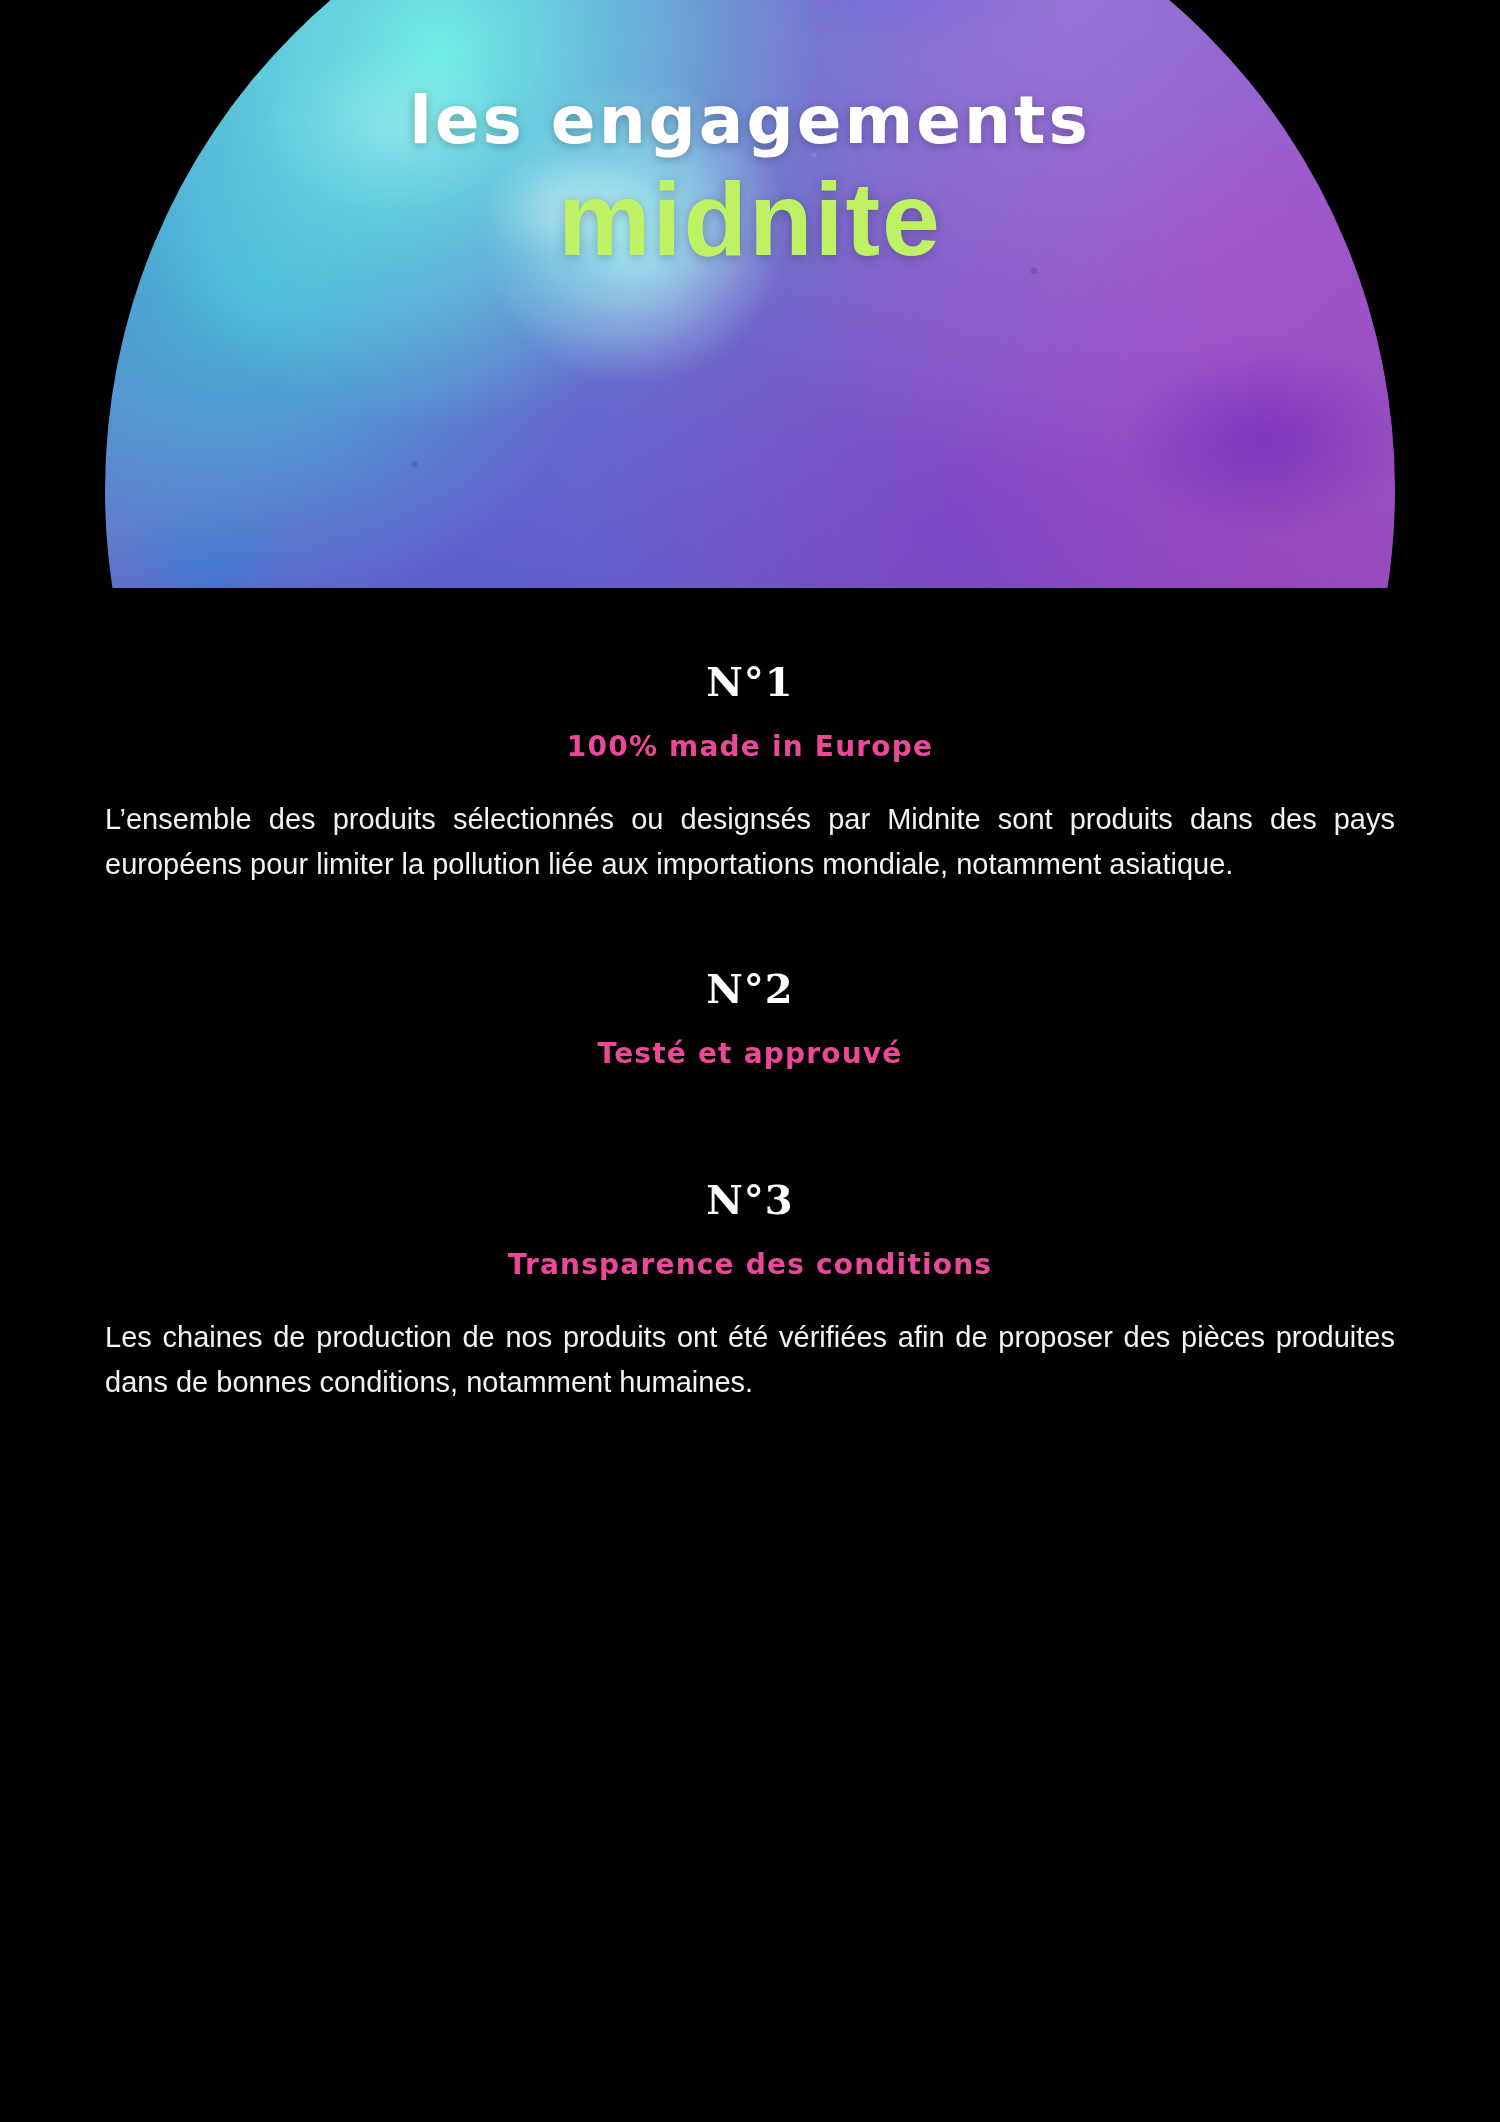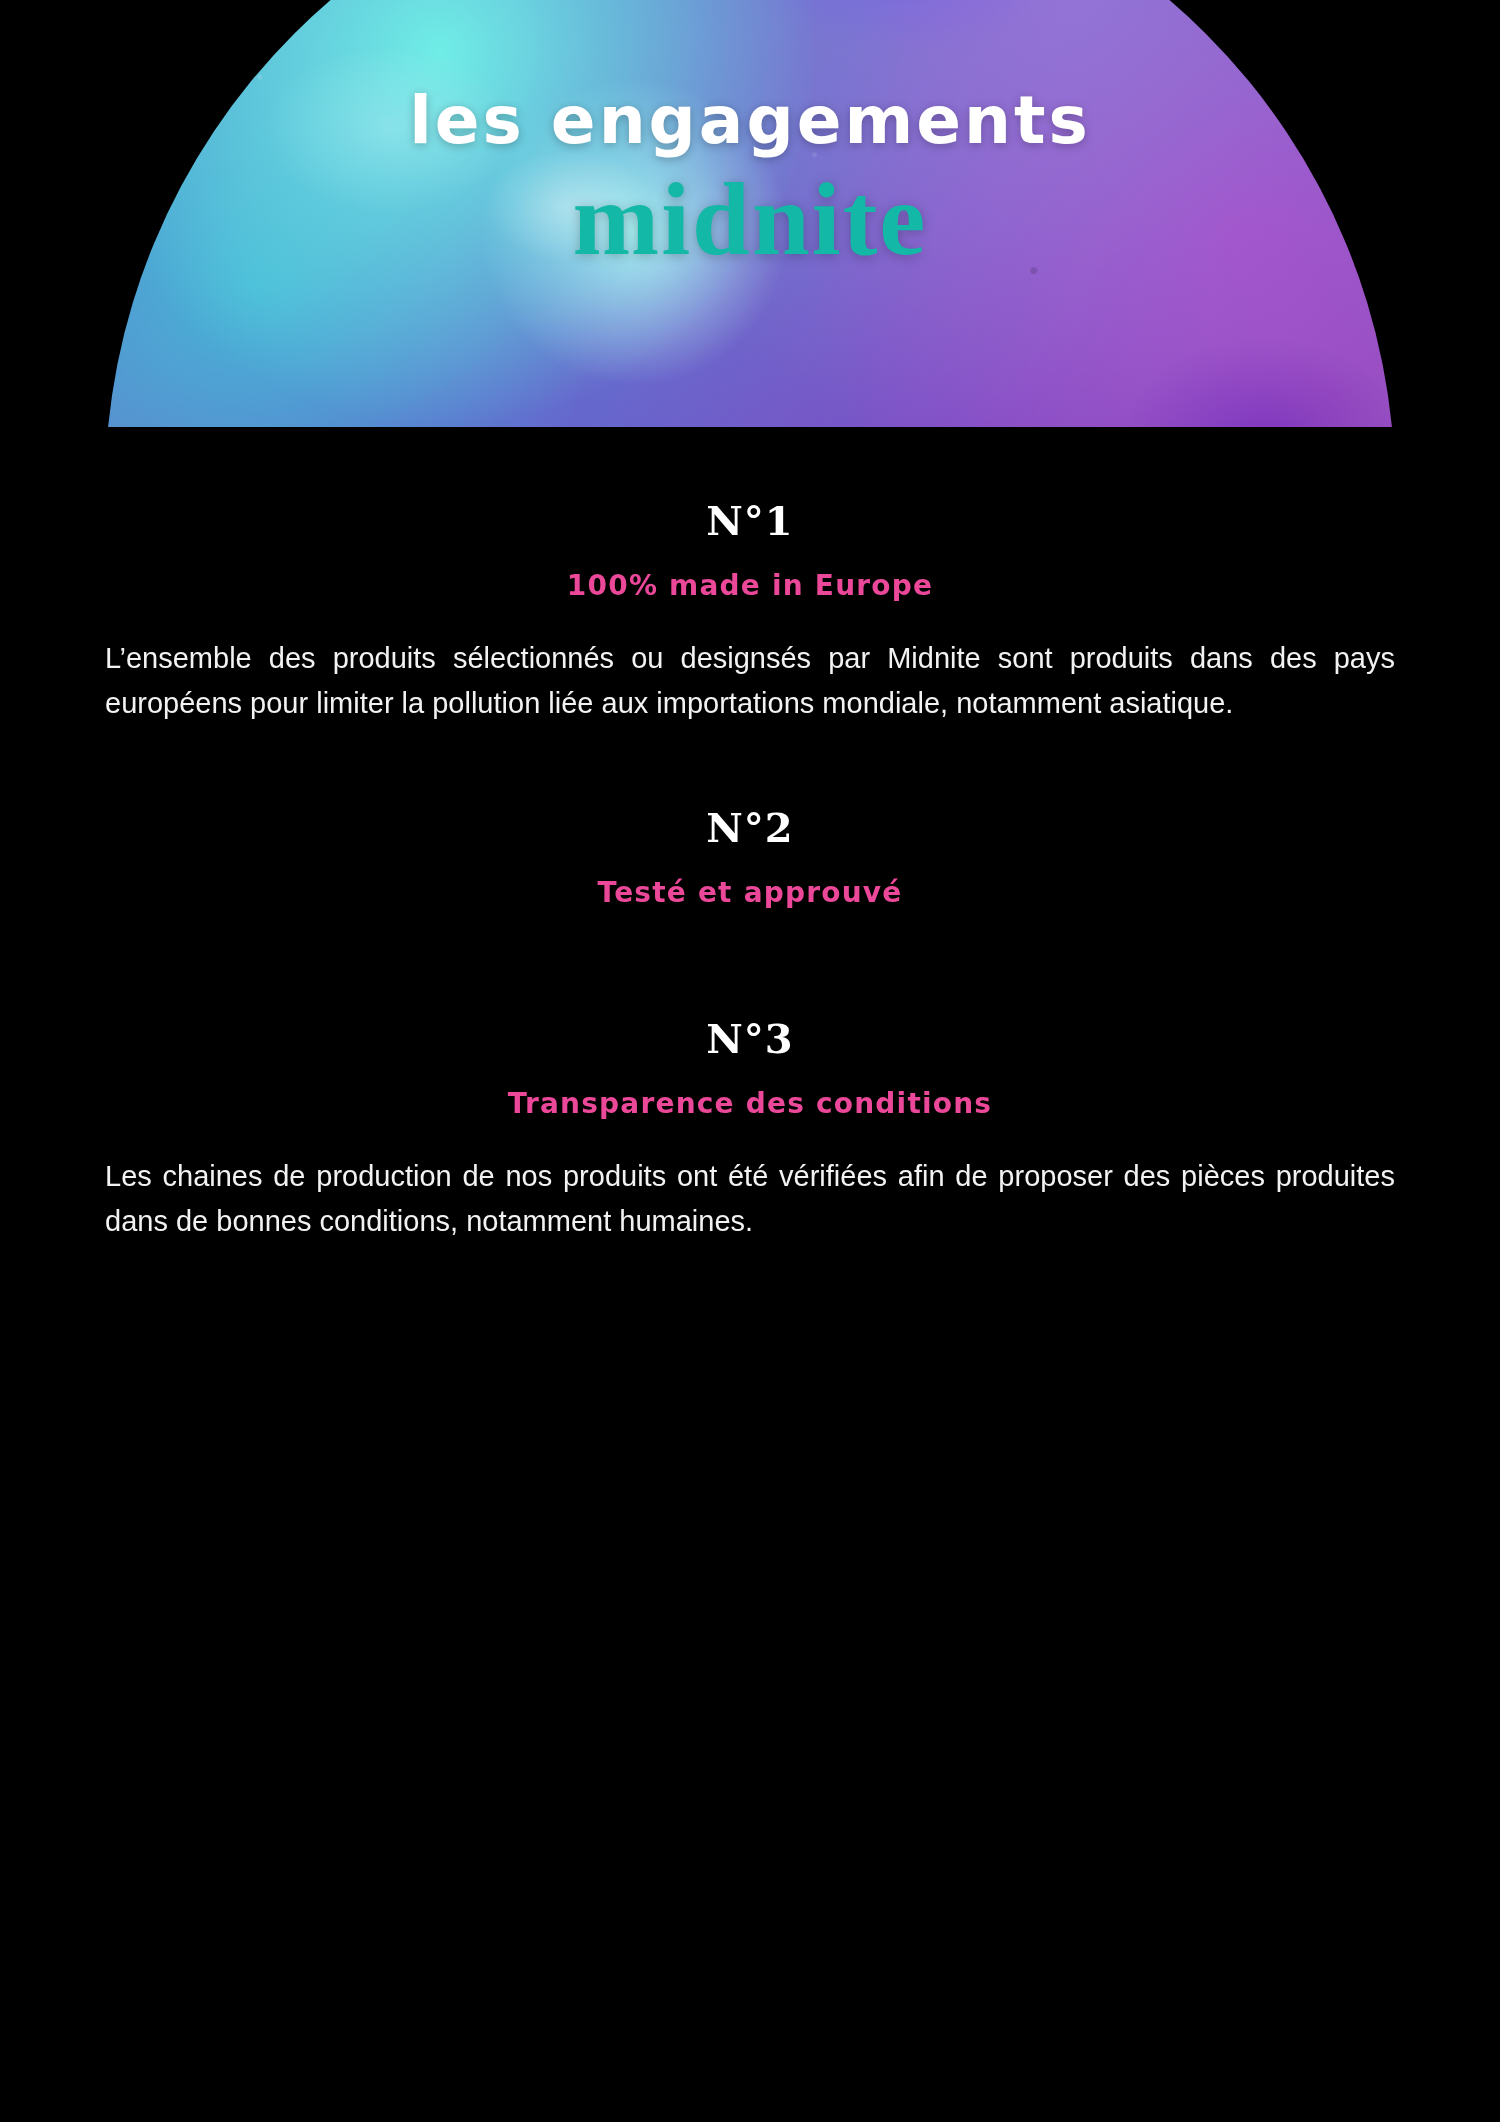--- a/index.html
+++ b/index.html
@@ -13,21 +13,21 @@
     position: relative;
     overflow: hidden;
     font-family: "Liberation Sans", sans-serif;
     color: #ffffff;
   }
 
   
   .hero {
     position: relative;
     width: 1500px;
-    height: 427px;
+    height: 588px;
     overflow: hidden;
   }
   .moon {
     position: absolute;
     left: 50%;
     top: -155px;
     transform: translateX(-50%);
     width: 1290px;
     height: 1290px;
     border-radius: 50%;
@@ -87,26 +87,26 @@
   .hero-line1 {
     font-family: "DejaVu Sans", sans-serif;
     font-weight: 700;
     font-size: 66px;
     letter-spacing: 3px;
     line-height: 1;
     color: #ffffff;
     text-shadow: 0 2px 10px rgba(0,0,0,0.25);
   }
   .hero-line2 {
-    font-family: Liberation Serif, serif;
+    font-family: Liberation Sans, sans-serif;
     font-weight: 700;
     font-size: 104px;
     letter-spacing: 2px;
     line-height: 1.25;
-    color: #14b8a6;
+    color: #bef264;
     text-shadow: 0 2px 12px rgba(0,0,0,0.25);
   }
 
   
   .content {
     position: relative;
     z-index: 4;
     padding: 72px 105px 60px 105px;
   }
   .commitment {

